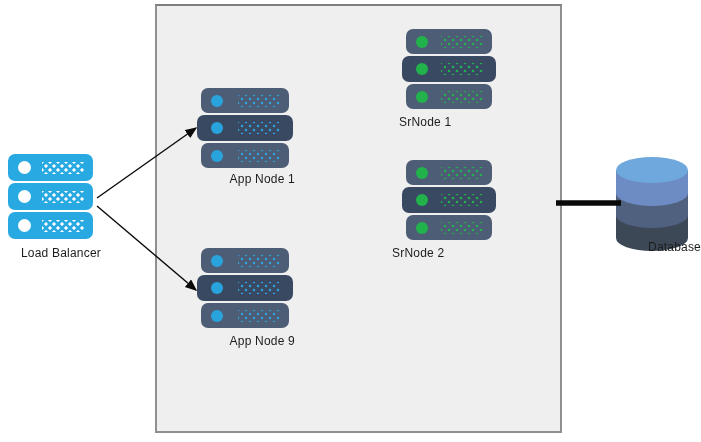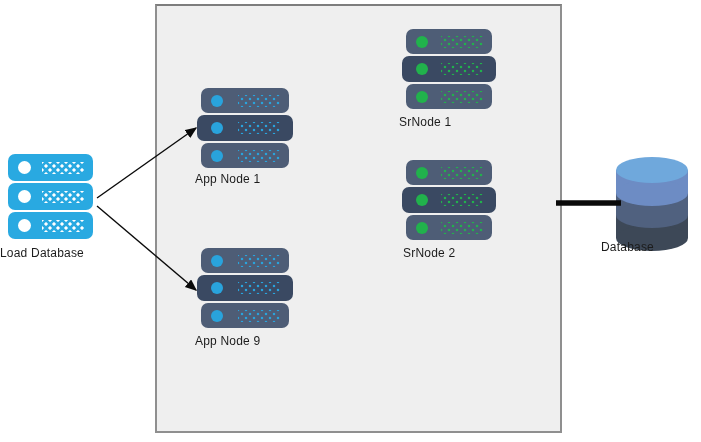--- a/index.html
+++ b/index.html
@@ -66,21 +66,21 @@
       radial-gradient(circle, var(--sr_accent) 1.4px, transparent 1.6px),
       radial-gradient(circle, var(--sr_accent) 1.4px, transparent 1.6px);
   }
 
   .node-label {
     position: absolute;
     font-size: 12px; color: #1c1c1c;
     letter-spacing: 0.2px;
     white-space: nowrap;
   }
-  .centered { text-align: left; }
+  .centered { text-align: right; }
 
   .db-wrap { position: absolute; left: 614px; top: 156px; width: 76px; }
   .db-top   { fill: var(--db_top); }
   .db-band1 { fill: var(--db_band1); }
   .db-band2 { fill: var(--db_band2); }
   .db-band3 { fill: var(--db_band3); }
 
   .overlay { position: absolute; inset: 0; pointer-events: none; }
   .conn-thin  { stroke: var(--connector); stroke-width: 1.4; }
   .conn-thick { stroke: var(--connector); stroke-width: 5.5; }
@@ -99,21 +99,21 @@
     </div>
     <div class="srow">
       <span class="led"></span>
       <span class="dots"></span>
     </div>
     <div class="srow">
       <span class="led"></span>
       <span class="dots"></span>
     </div>
   </div>
-  <div class="node-label centered" style="left:0px; top:246px; width:101px;">Load Database</div>
+  <div class="node-label centered" style="left:0px; top:246px; width:101px;">Load Balancer</div>
 
   <div class="stack dark app" style="left:201px; top:88px; width:88px;">
     <div class="srow">
       <span class="led"></span>
       <span class="dots"></span>
     </div>
     <div class="srow mid">
       <span class="led"></span>
       <span class="dots"></span>
     </div>
@@ -163,21 +163,21 @@
     </div>
     <div class="srow mid">
       <span class="led"></span>
       <span class="dots"></span>
     </div>
     <div class="srow">
       <span class="led"></span>
       <span class="dots"></span>
     </div>
   </div>
-  <div class="node-label" style="left:403px; top:246px;">SrNode 2</div>
+  <div class="node-label" style="left:392px; top:246px;">SrNode 2</div>
 
   <div class="db-wrap">
     <svg width="76" height="96" viewBox="0 0 76 96">
       <rect class="db-band3" x="2" y="59" width="72" height="23"></rect>
       <ellipse class="db-band3" cx="38" cy="82" rx="36" ry="13"></ellipse>
       <rect class="db-band2" x="2" y="37" width="72" height="22"></rect>
       <ellipse class="db-band2" cx="38" cy="59" rx="36" ry="13"></ellipse>
       <rect class="db-band1" x="2" y="14" width="72" height="23"></rect>
       <ellipse class="db-band1" cx="38" cy="37" rx="36" ry="13"></ellipse>
       <ellipse class="db-top" cx="38" cy="14" rx="36" ry="13"></ellipse>

